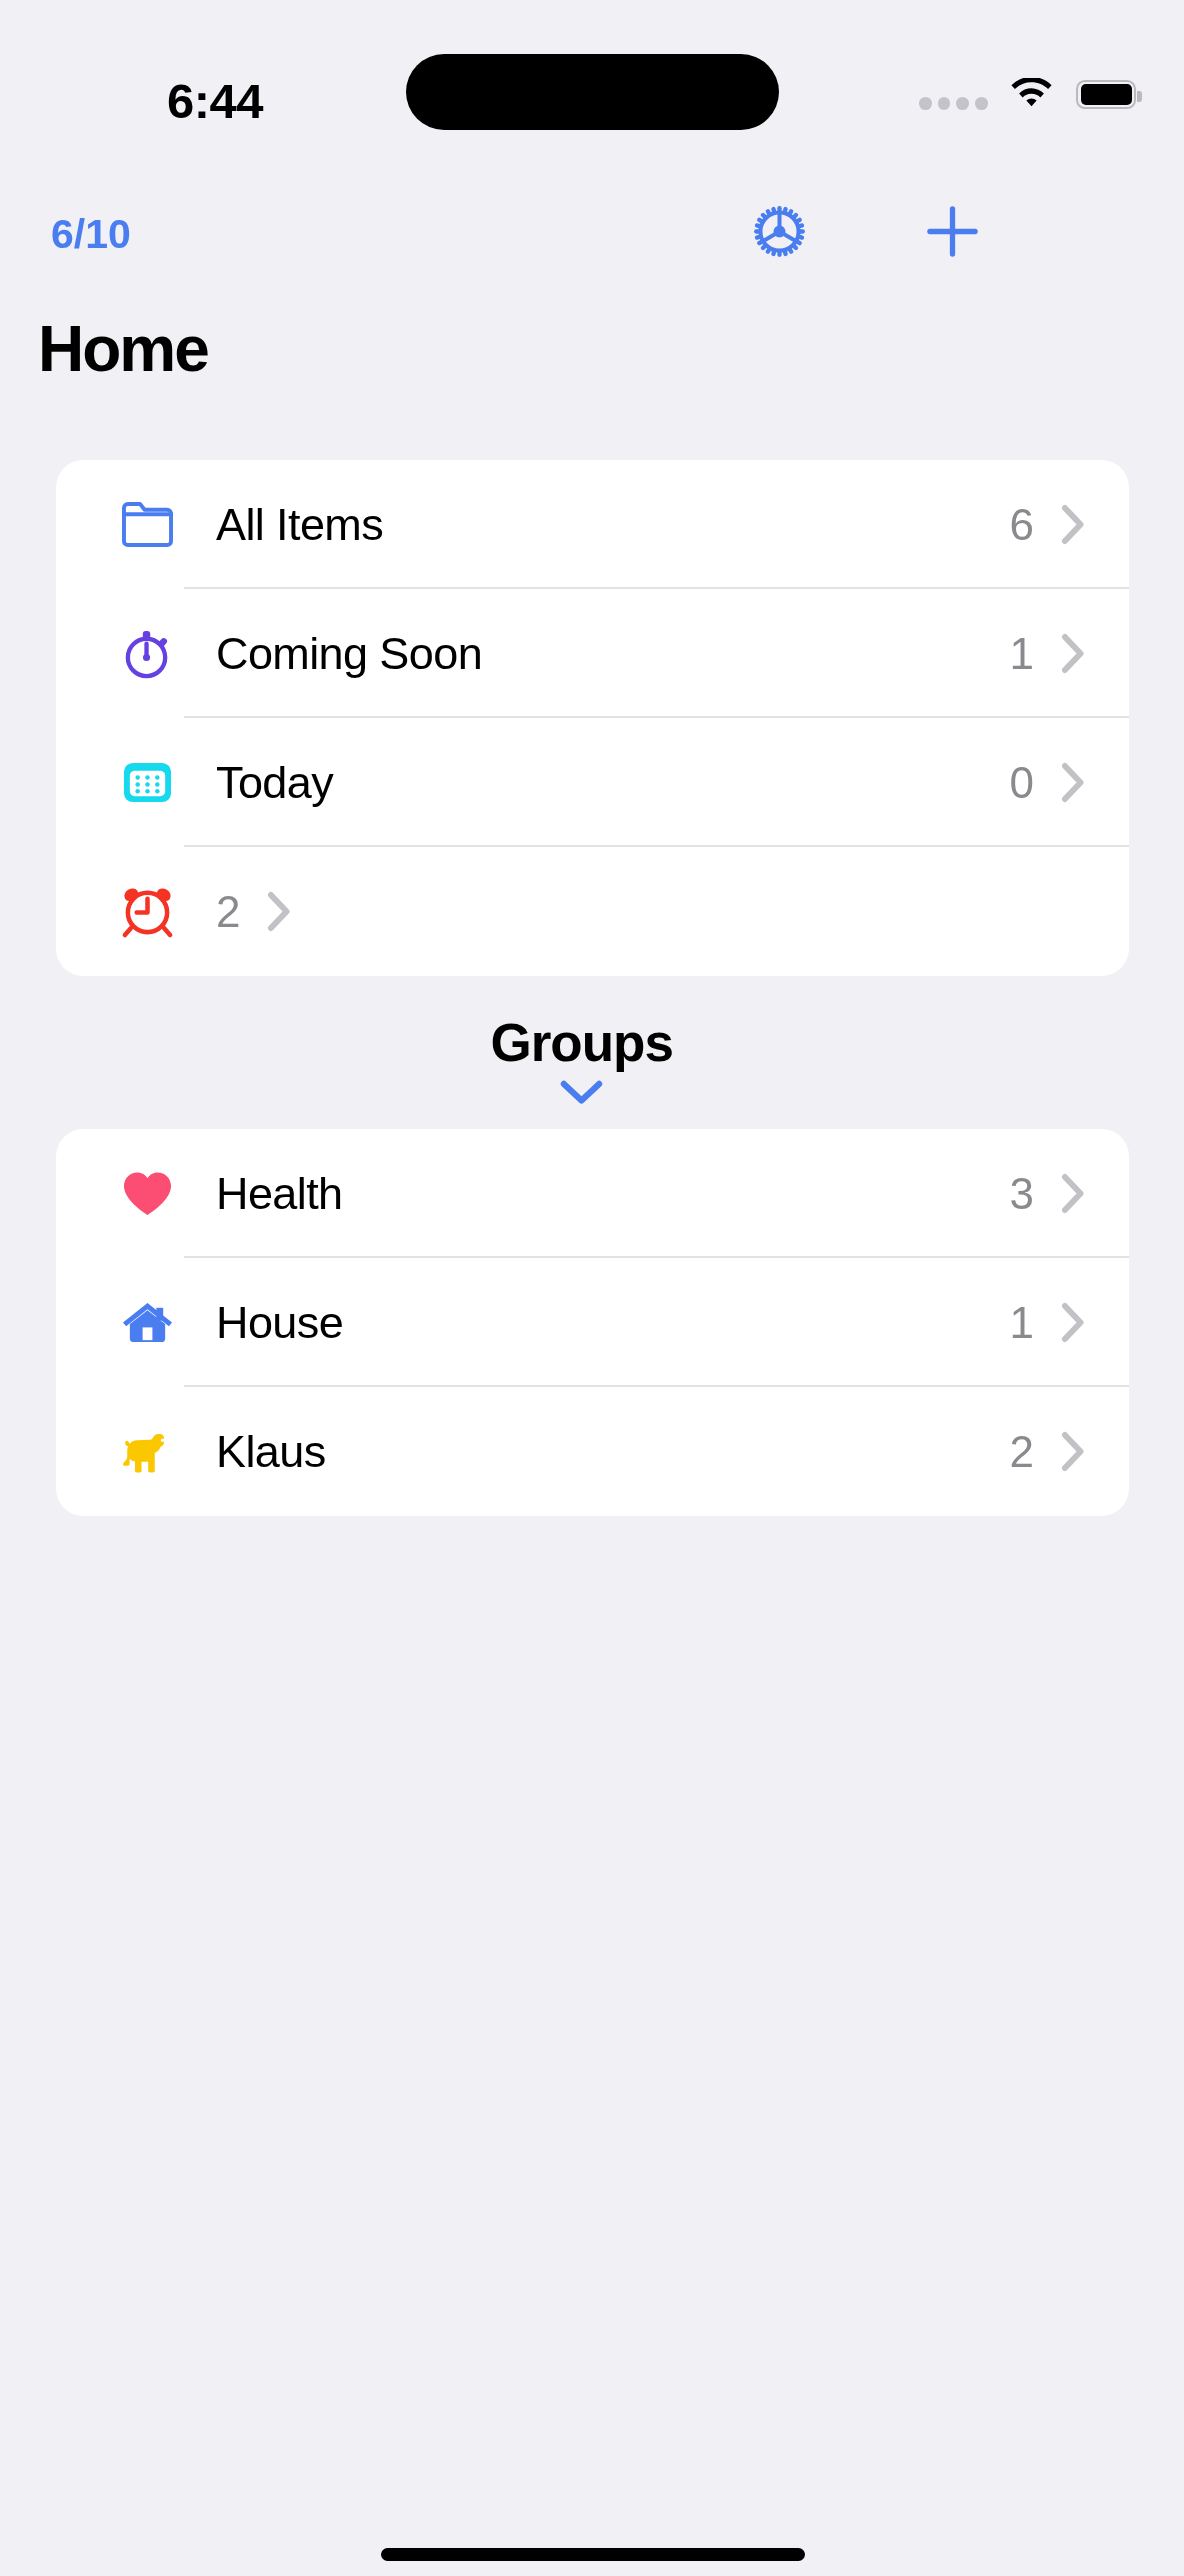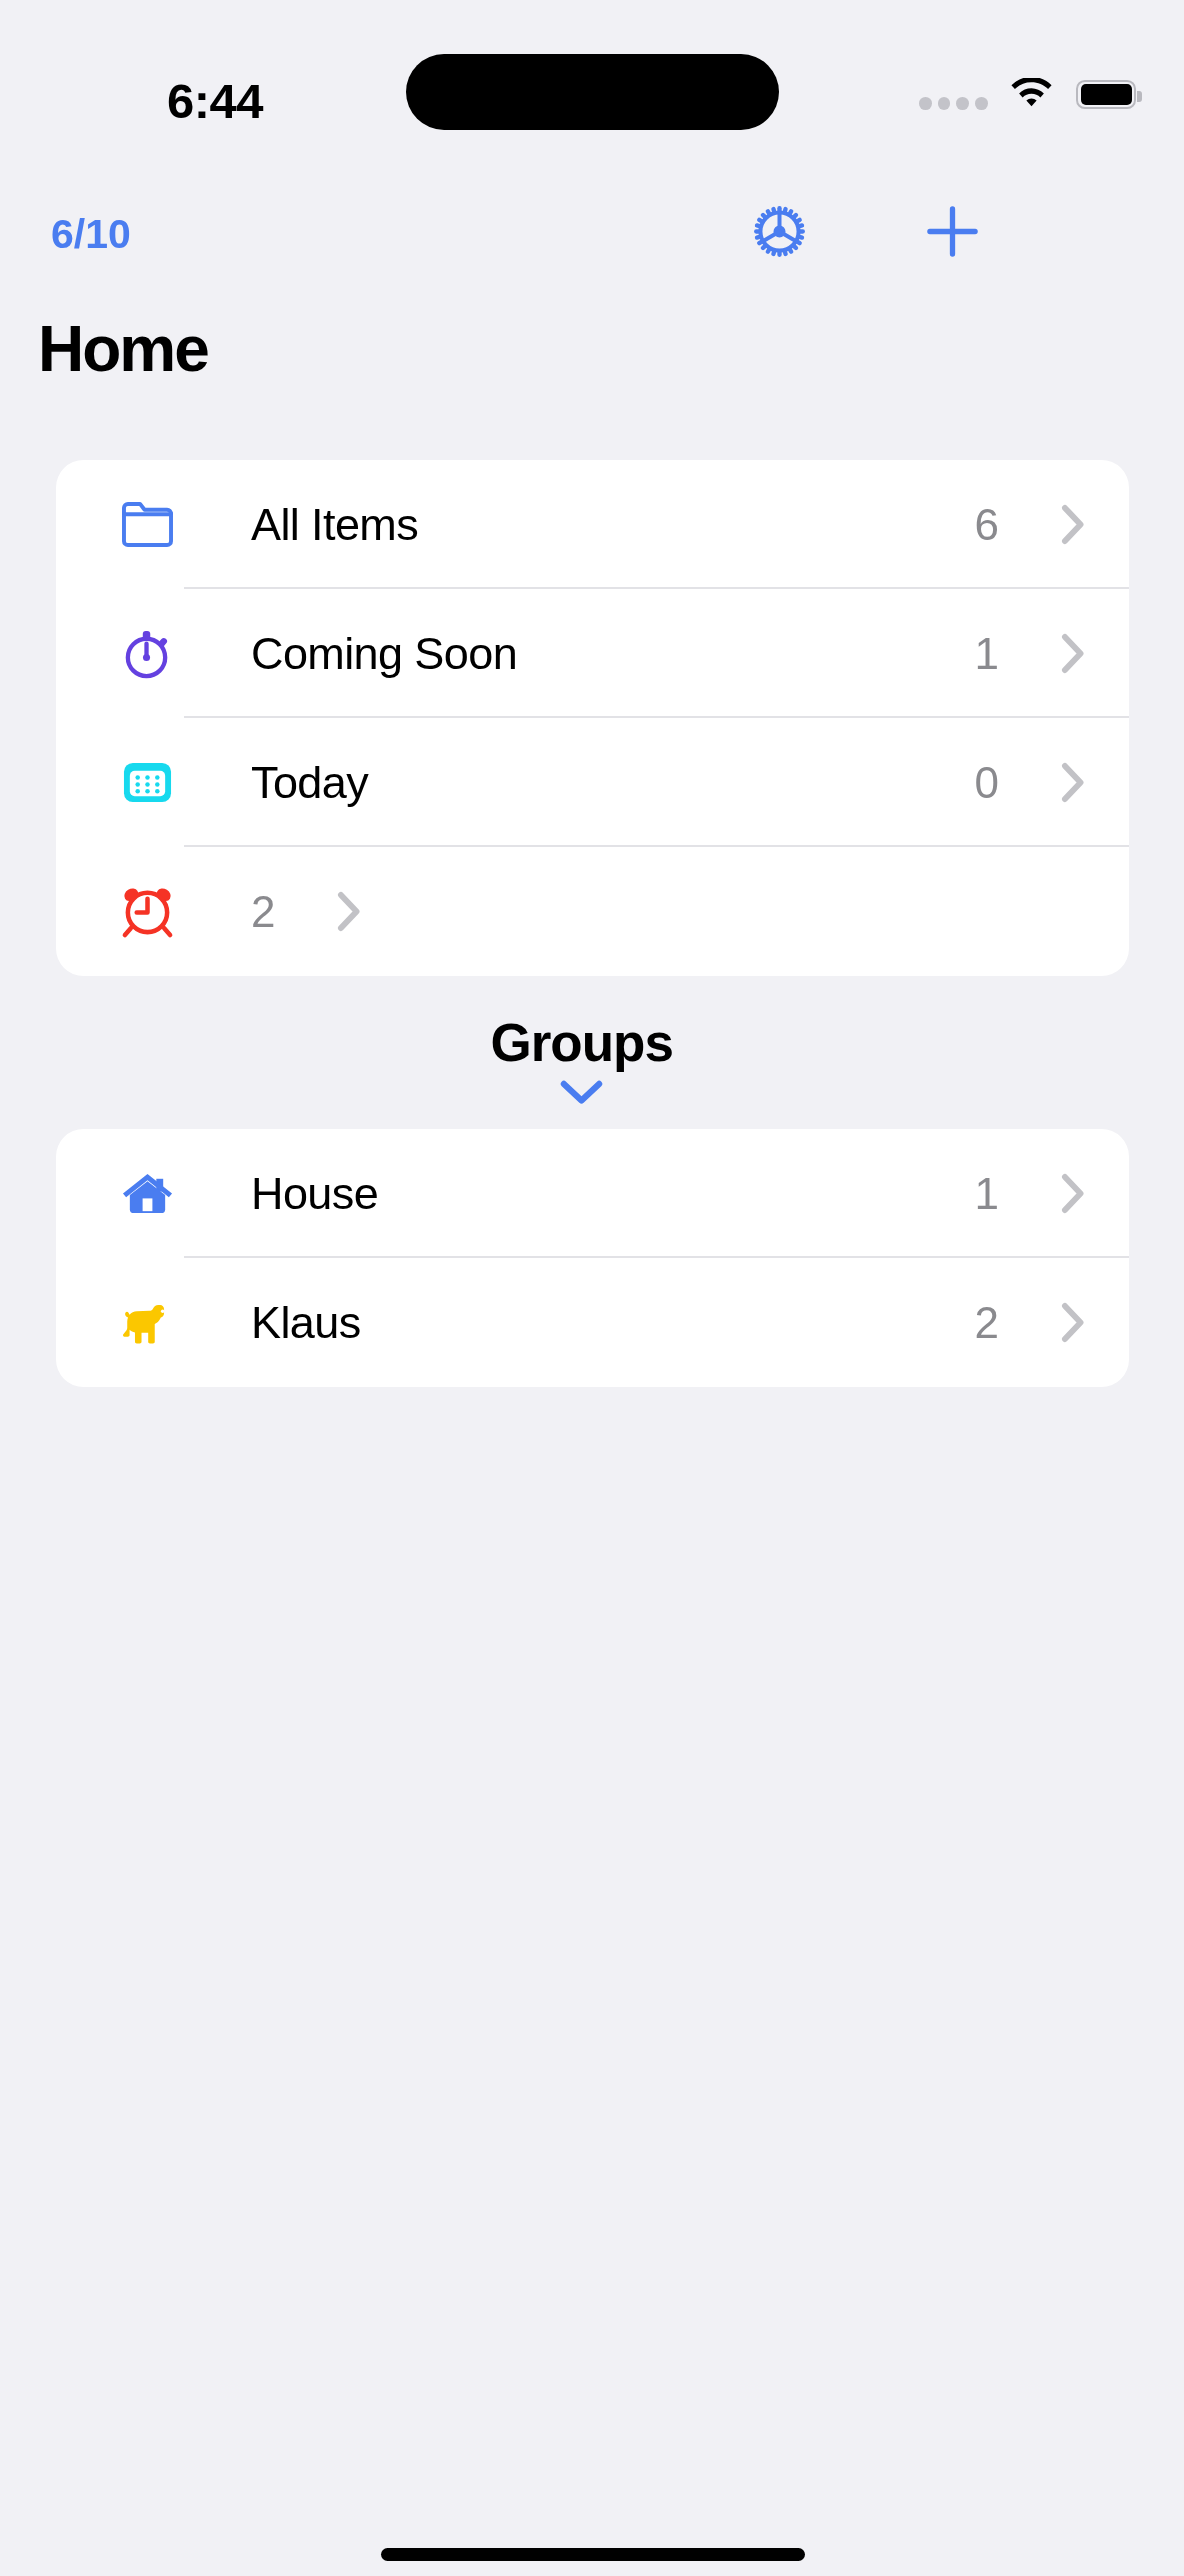--- a/index.html
+++ b/index.html
@@ -59,21 +59,21 @@
   
   .card {
     position:absolute; left:56px; width:1073px;
     background:#FFFFFF; border-radius:27.5px; overflow:hidden;
   }
   #card-lists { top:448px; }
   #card-groups { top:1117px; }
 
   .row {
     position:relative; display:flex; align-items:center;
-    height:129px; padding-left:62px; padding-right:44px;gap:35px;
+    height:129px; padding-left:62px; padding-right:44px;
   }
   .row .sep {
     position:absolute; left:128px; right:0; bottom:0; height:2px; background:#E2E2E6;
   }
   .row:last-child .sep { display:none; }
   .row-icon {
     width:59px; min-width:59px; display:flex; align-items:center; justify-content:center;
     margin-right:39px;
   }
   .row-label {
@@ -285,20 +285,35 @@
     <div class="section-title">Groups</div>
     <div class="section-toggle">
       <svg width="45" height="29.5" viewBox="0 0 46 30">
         <polyline points="5,7 23,24 41,7" fill="none" stroke="#4A7DF0" stroke-width="6.4" stroke-linecap="round" stroke-linejoin="round"></polyline>
       </svg>
     </div>
   </div>
 
   <div class="card" id="card-groups">
 
+    <div class="row">
+      <div class="row-icon">
+        <svg width="55" height="51" viewBox="0 0 56 52">
+          <path d="M28 48S4 33.5 4 18.4C4 10.4 10.2 4.5 17.6 4.5c4.6 0 8.5 2.3 10.4 5.9 1.9-3.6 5.8-5.9 10.4-5.9C45.8 4.5 52 10.4 52 18.4 52 33.5 28 48 28 48z" fill="#FB4E72"></path>
+        </svg>
+      </div>
+      <div class="row-label">Health</div>
+      <div class="row-count">3</div>
+      <div class="row-chev">
+        <svg width="25.5" height="43" viewBox="0 0 26 44">
+            <polyline points="5,5 21,22 5,39" fill="none" stroke="#C2C2C6" stroke-width="6" stroke-linecap="round" stroke-linejoin="round"></polyline>
+          </svg>
+      </div>
+      <div class="sep"></div>
+    </div>
 
     <div class="row">
       <div class="row-icon">
         <svg width="55" height="51" viewBox="0 0 56 52">
           <rect x="37" y="11" width="7" height="13" fill="#4A7DF0"></rect>
           <path d="M28 6 3 26l3.2 3.8L28 12.6l21.8 17.2L53 26z" fill="#4A7DF0"></path>
           <path d="M10 27.5 28 13.5l18 14V42a4 4 0 0 1-4 4H14a4 4 0 0 1-4-4z" fill="#4A7DF0"></path>
           <rect x="23" y="31" width="10" height="13" fill="#FFFFFF"></rect>
         </svg>
       </div>

